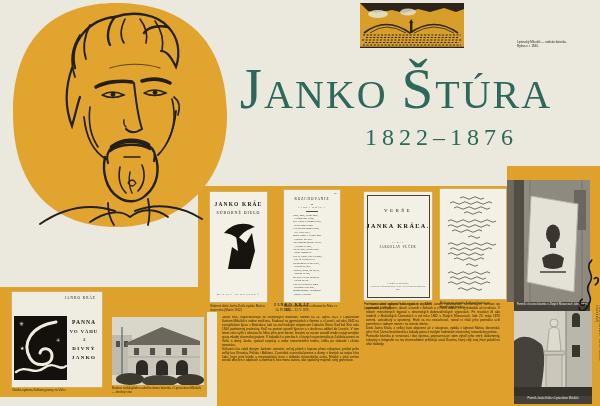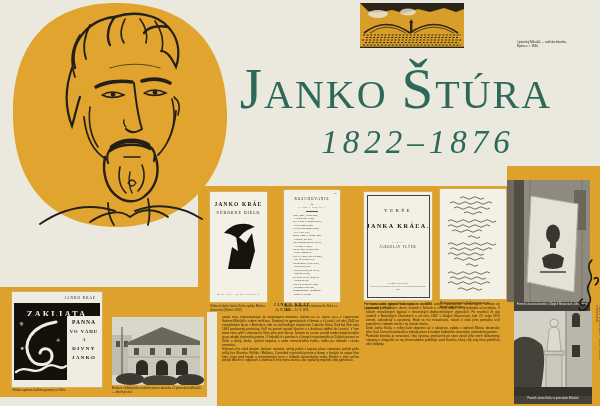--- a/index.html
+++ b/index.html
@@ -5,21 +5,21 @@
   html,body{margin:0;padding:0;}
   body{width:600px;height:406px;position:relative;overflow:hidden;
        background:#EBE8DE;font-family:"Liberation Sans",sans-serif;}
   .abs{position:absolute;}
   .serif{font-family:"Liberation Serif","DejaVu Serif",serif;}
   
   .yellow{background:#DEA22C;}
   
   .title{color:#2D685B;text-align:center;white-space:nowrap;}
   .tw{font-variant:small-caps;font-size:57px;letter-spacing:2px;font-weight:400;}
-  .years{color:#2D685B;font-style:italic;font-size:33px;letter-spacing:5px;text-align:center;}
+  .years{color:#2D685B;font-size:24px;letter-spacing:5px;text-align:right;}
   
   .page{background:#F3F0E6;box-shadow:0 0 0 .4px #c9c2ac;}
   .pg-caption{font-size:3px;line-height:1.25;color:#2e2a22;}
   .tinytxt{font-size:2.7px;line-height:1.28;color:#35302a;}
   .prewrap{white-space:pre-wrap;}
   .preline{white-space:pre-line;}
   
   .bar{background:#44413A;color:#EDEAE0;font-size:2.7px;line-height:1.1;
        text-align:center;overflow:hidden;padding-top:2px;box-sizing:border-box;}
   .bio{font-size:3.1px;line-height:1.28;color:#211d16;text-align:justify;}
@@ -230,23 +230,20 @@
     <circle cx="40" cy="12" r="4" fill="#DDDACE" stroke="#8A867C" stroke-width=".6"></circle>
     <path d="M35,20 C35,15 45,15 45,20 L47,40 L33,40 z" fill="#DDDACE" stroke="#8A867C" stroke-width=".6"></path>
     <rect x="0" y="76" width="78" height="9" fill="#35322B"></rect>
   </svg>
 </div>
 <div class="abs bar" style="left:514px;top:396px;width:78px;height:8px;">Pomník Janka Kráľa v Liptovskom Mikuláši</div>
 <div class="abs vert" style="left:595px;top:305px;height:70px;">Foto a reprodukcie: archív Matice slovenskej</div>
 
 <div class="abs" style="left:12px;top:292px;width:90px;height:95px;background:#EFECE1;box-shadow:0 0 0 .4px #c9c2ac;">
   <div class="serif" style="position:absolute;top:4px;right:6px;font-size:3.4px;letter-spacing:1px;color:#191510;">JANKO KRÁĽ</div>
-  <div style="position:absolute;left:2px;top:11px;width:86px;height:13px;background:#14110C;text-align:center;">
-    <span class="serif" style="color:#EFECE1;font-size:8.6px;font-weight:bold;letter-spacing:2px;line-height:13px;">ZAKLIATA</span>
-  </div>
   <div style="position:absolute;left:2px;top:24px;width:53px;height:64px;background:#14110C;">
     <svg width="53" height="64" viewBox="0 0 53 64">
       <path d="M42,6 C16,10 8,28 16,42 C22,52 38,50 38,40 C38,32 28,30 26,37" fill="none" stroke="#EFECE1" stroke-width="3" stroke-linecap="round"></path>
       <path d="M2,56 C12,48 20,60 30,52 C40,44 46,56 52,50" fill="none" stroke="#EFECE1" stroke-width="2.4" stroke-linecap="round"></path>
       <text x="5" y="10" font-size="6" fill="#EFECE1">✳</text>
       <text x="42" y="26" font-size="5" fill="#EFECE1">✳</text>
       <text x="6" y="34" font-size="5" fill="#EFECE1">★</text>
     </svg>
   </div>
   <div class="serif" style="position:absolute;left:55px;top:27px;width:34px;text-align:center;color:#17140F;font-weight:bold;">

